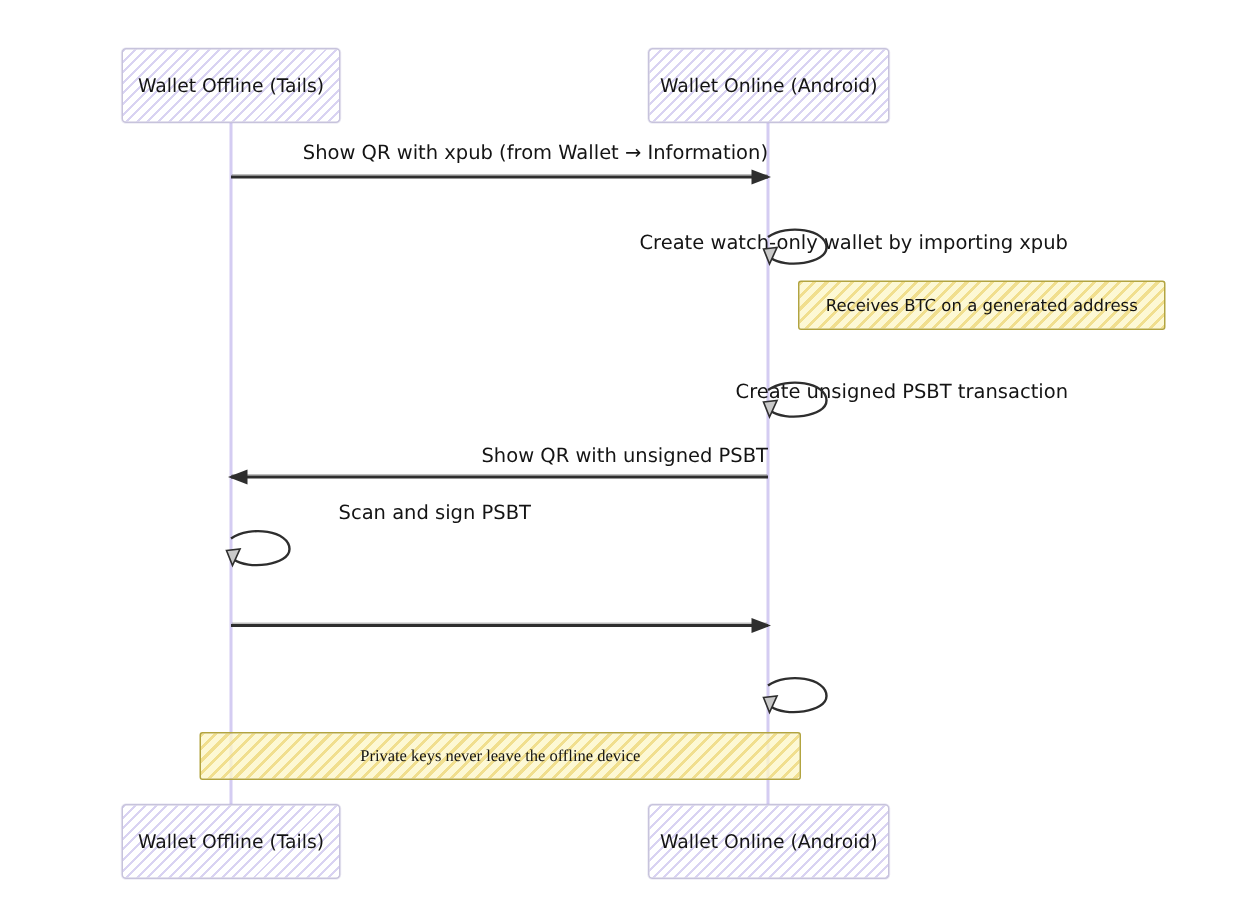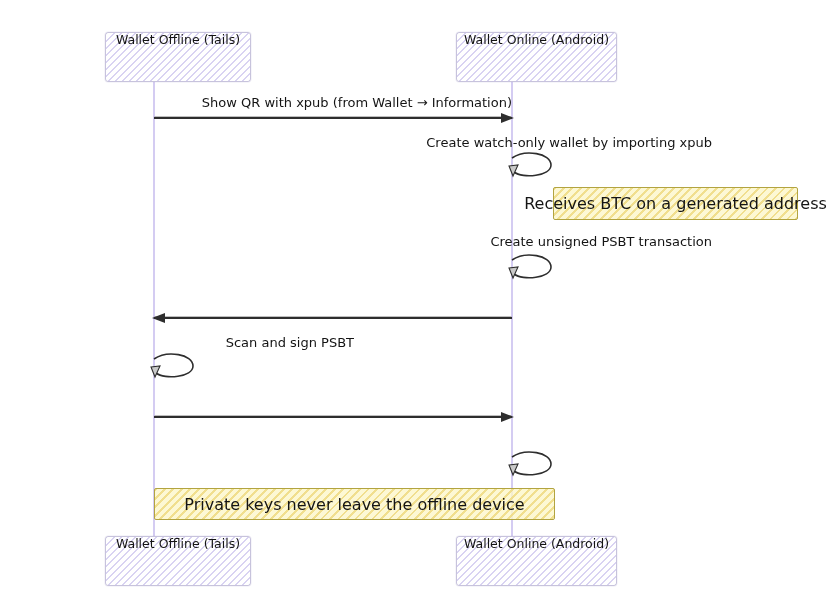--- a/index.html
+++ b/index.html
@@ -13,32 +13,31 @@
     overflow: hidden;
   }
 
   
   .actor {
     position: absolute;
     box-sizing: border-box;
     border: 1.3px solid var(--actor-border, #c7c3dc);
     border-radius: 3px;
     display: flex;
-    align-items: flex-start;
+    align-items: center;
     justify-content: center;
     text-align: center;
     font-size: 12.5px;
     line-height: 1.1;
     z-index: 3;
     background:
       repeating-linear-gradient(135deg,
         var(--actor-hatch, #d9d3f2) 0 1.4px,
         rgba(255,255,255,0.93) 1.4px 5px);
     box-shadow: 0 0 0 0.5px rgba(160,155,200,0.2);
-    margin-left: 24px;
   }
   .actor.top-left     { left: 81px;  top: 32px;  width: 146px; height: 50px; }
   .actor.top-right    { left: 432px; top: 32px;  width: 161px; height: 50px; }
   .actor.bottom-left  { left: 81px;  top: 536px; width: 146px; height: 50px; }
   .actor.bottom-right { left: 432px; top: 536px; width: 161px; height: 50px; }
 
   
   .lifeline {
     position: absolute;
     top: 82px;
@@ -52,21 +51,21 @@
 
   
   .msg-label {
     position: absolute;
     text-align: right;
     font-size: 13px;
     white-space: nowrap;
     z-index: 2;
   }
   .between { left: 154px; width: 358px; }
-  .on-online  { left: 312px; width: 400px; }
+  .on-online  { left: 312px; width: 400px; margin-top: 20px; }
   .on-offline { left: -46px; width: 400px; }
 
   
   .arrow {
     position: absolute;
     height: 2px;
     left: 154px;
     width: 358px;
     background: var(--arrow, #2e2e2e);
     box-shadow: 0 -1.5px 0 -0.5px rgba(110,110,110,0.45);
@@ -103,31 +102,30 @@
   
   .note {
     position: absolute;
     box-sizing: border-box;
     border: 1.4px solid var(--note-border, #b2a440);
     border-radius: 2px;
     display: flex;
     align-items: center;
     justify-content: center;
     text-align: left;
-    font-size: 16px;
+    font-size: 11px;
     white-space: nowrap;
     z-index: 3;
     background:
       repeating-linear-gradient(135deg,
         rgba(240,221,136,0.95) 0 2px,
         rgba(252,246,200,0.78) 2px 6px);
-    margin-left: 21px;
   }
   .note.over-online { left: 532px; top: 187px; width: 245px; height: 33px; }
-  .note.over-both   { left: 133px; top: 488px; width: 401px; height: 32px; }
+  .note.over-both   { left: 133px; top: 488px; width: 401px; height: 32px; font-family: Liberation Serif, serif; }
 </style>
 </head>
 <body>
 
 <div class="canvas">
 
   <div class="lifeline offline"></div>
   <div class="lifeline online"></div>
 
   <div class="actor top-left">
@@ -149,20 +147,21 @@
   <div class="note over-online">
     <span>Receives BTC on a generated address</span>
   </div>
 
   <div class="msg-label on-online" style="top:234px">Create unsigned PSBT transaction</div>
   <svg class="loop" style="left:505px; top:253px" width="52" height="30" viewBox="0 0 52 30">
     <path class="curve" d="M7 7 C 20 -2, 46 2, 46 14 C 46 25, 18 28, 9 21"></path>
     <path class="head" d="M4 15 L13 14 L8 25 Z"></path>
   </svg>
 
+  <div class="msg-label between" style="top:297px">Show QR with unsigned PSBT</div>
   <div class="arrow left" style="top:317px"></div>
 
   <div class="msg-label on-offline" style="top:335px">Scan and sign PSBT</div>
   <svg class="loop" style="left:147px; top:352px" width="52" height="30" viewBox="0 0 52 30">
     <path class="curve" d="M7 7 C 20 -2, 46 2, 46 14 C 46 25, 18 28, 9 21"></path>
     <path class="head" d="M4 15 L13 14 L8 25 Z"></path>
   </svg>
 
   <div class="arrow right" style="top:416px"></div>
 

